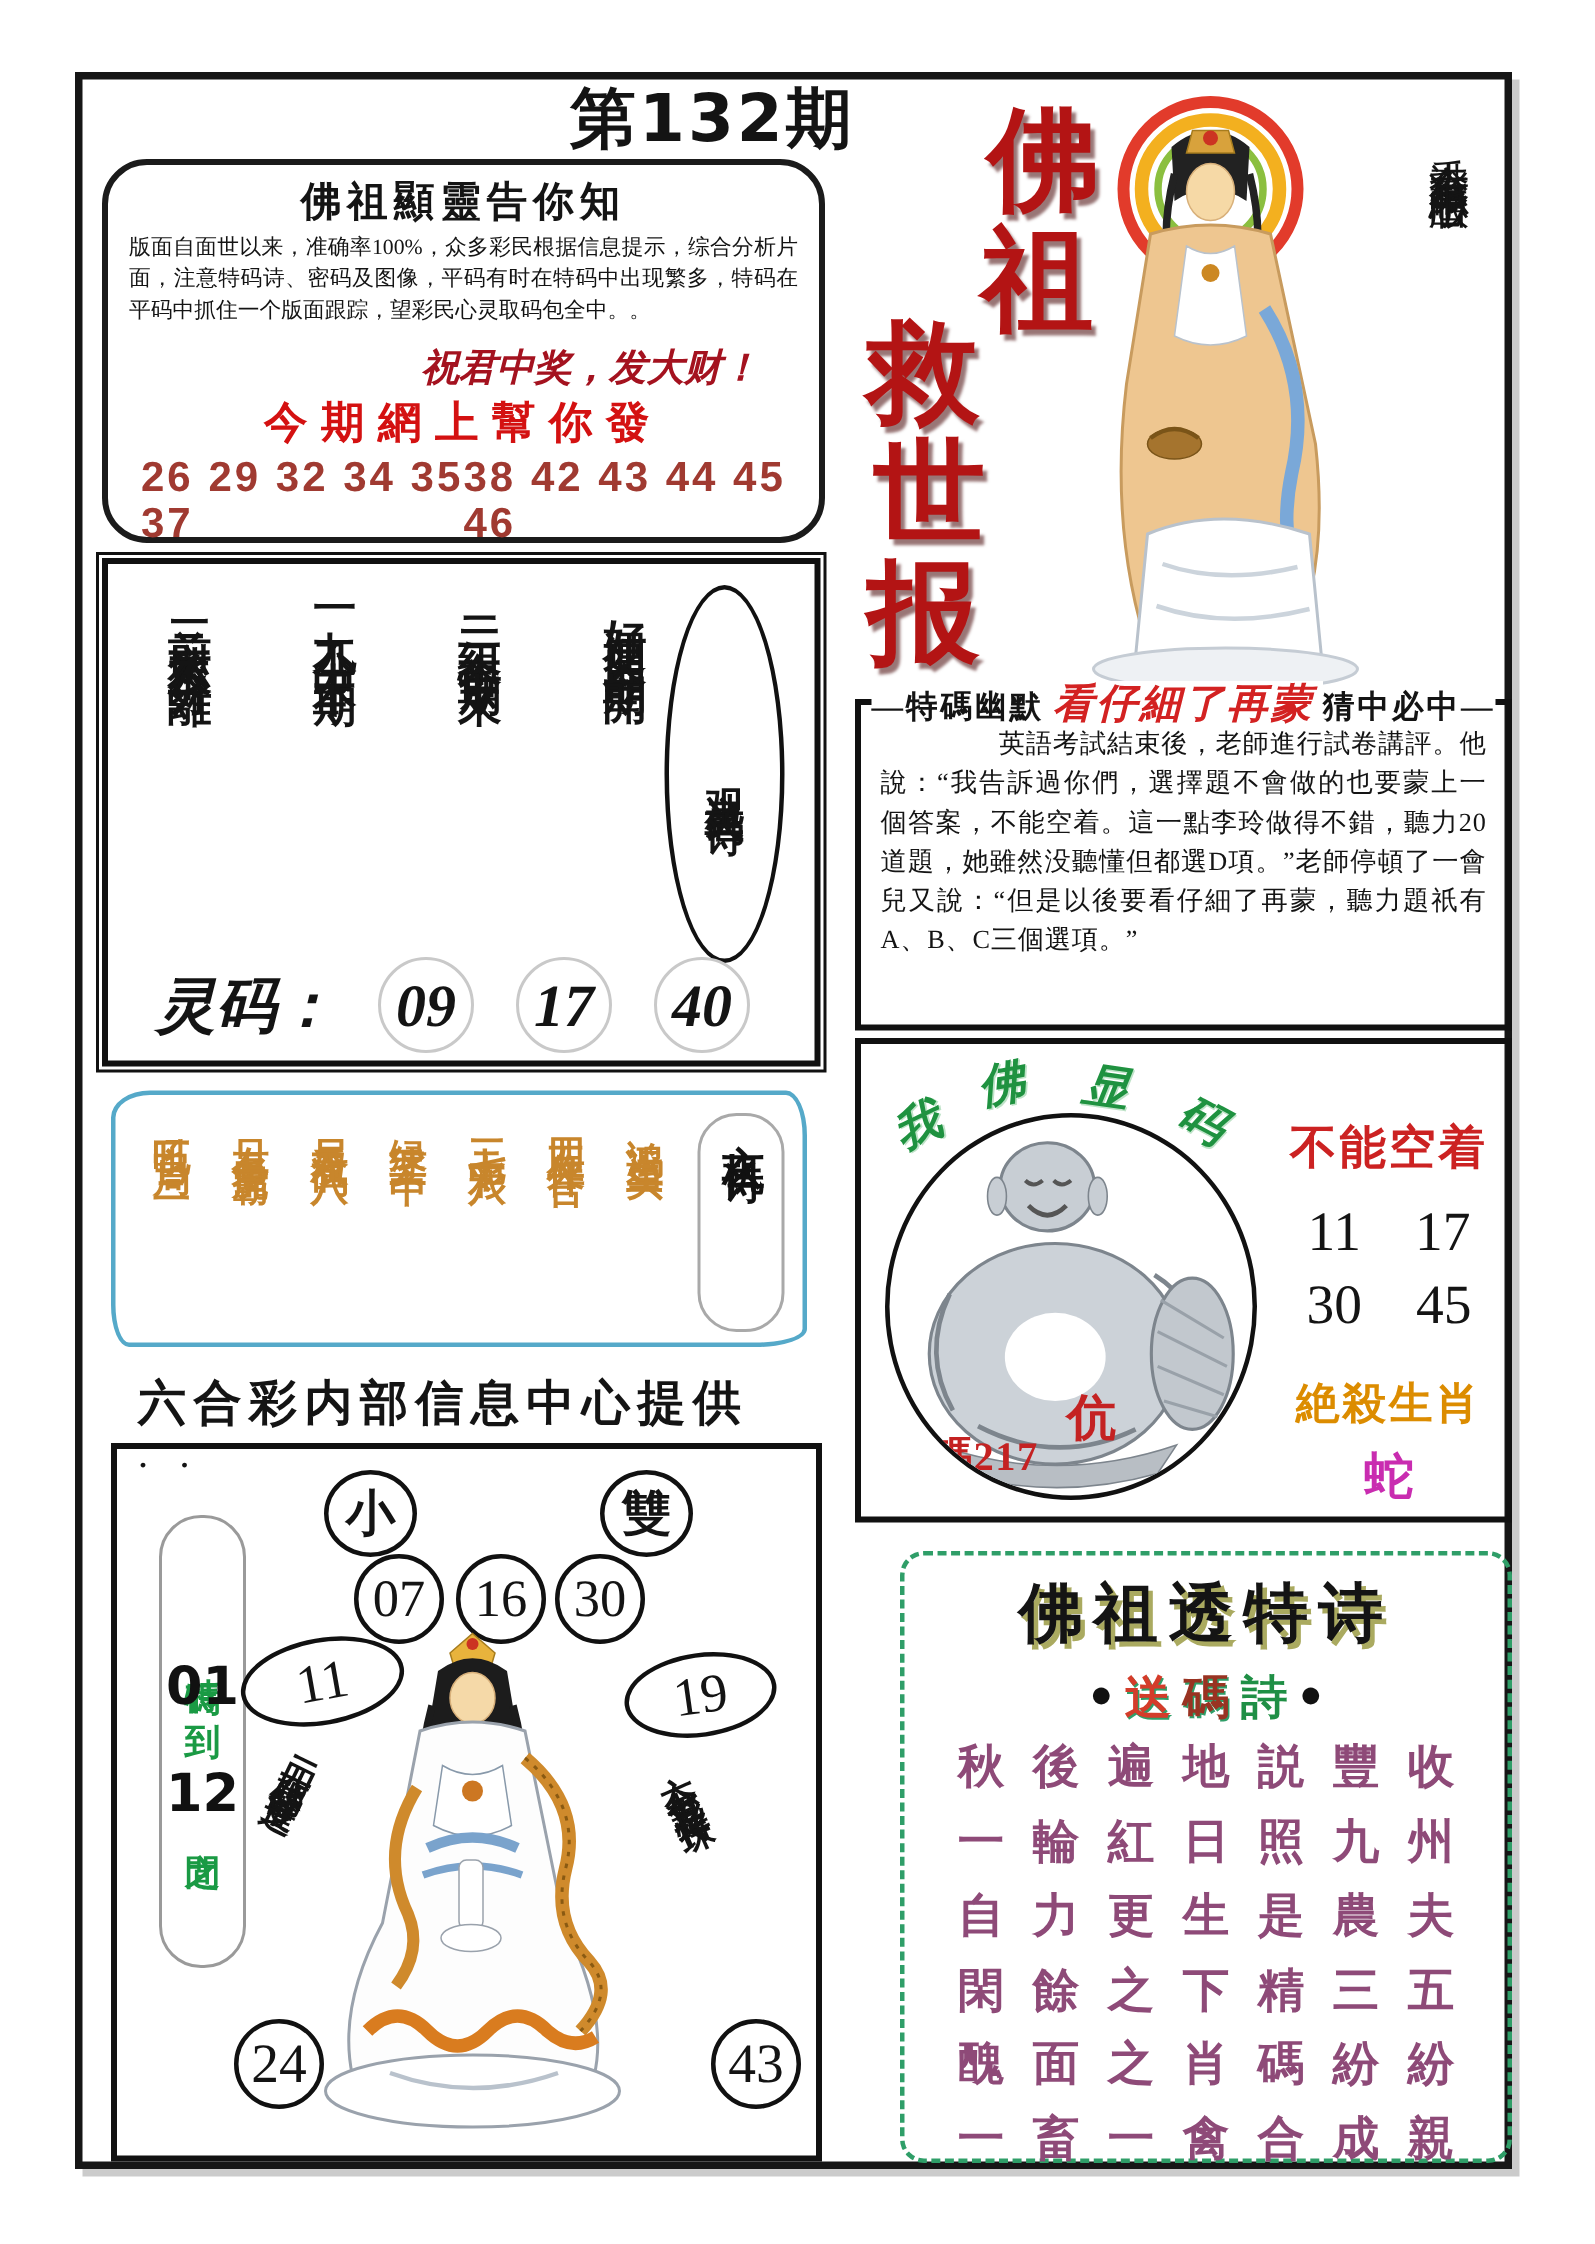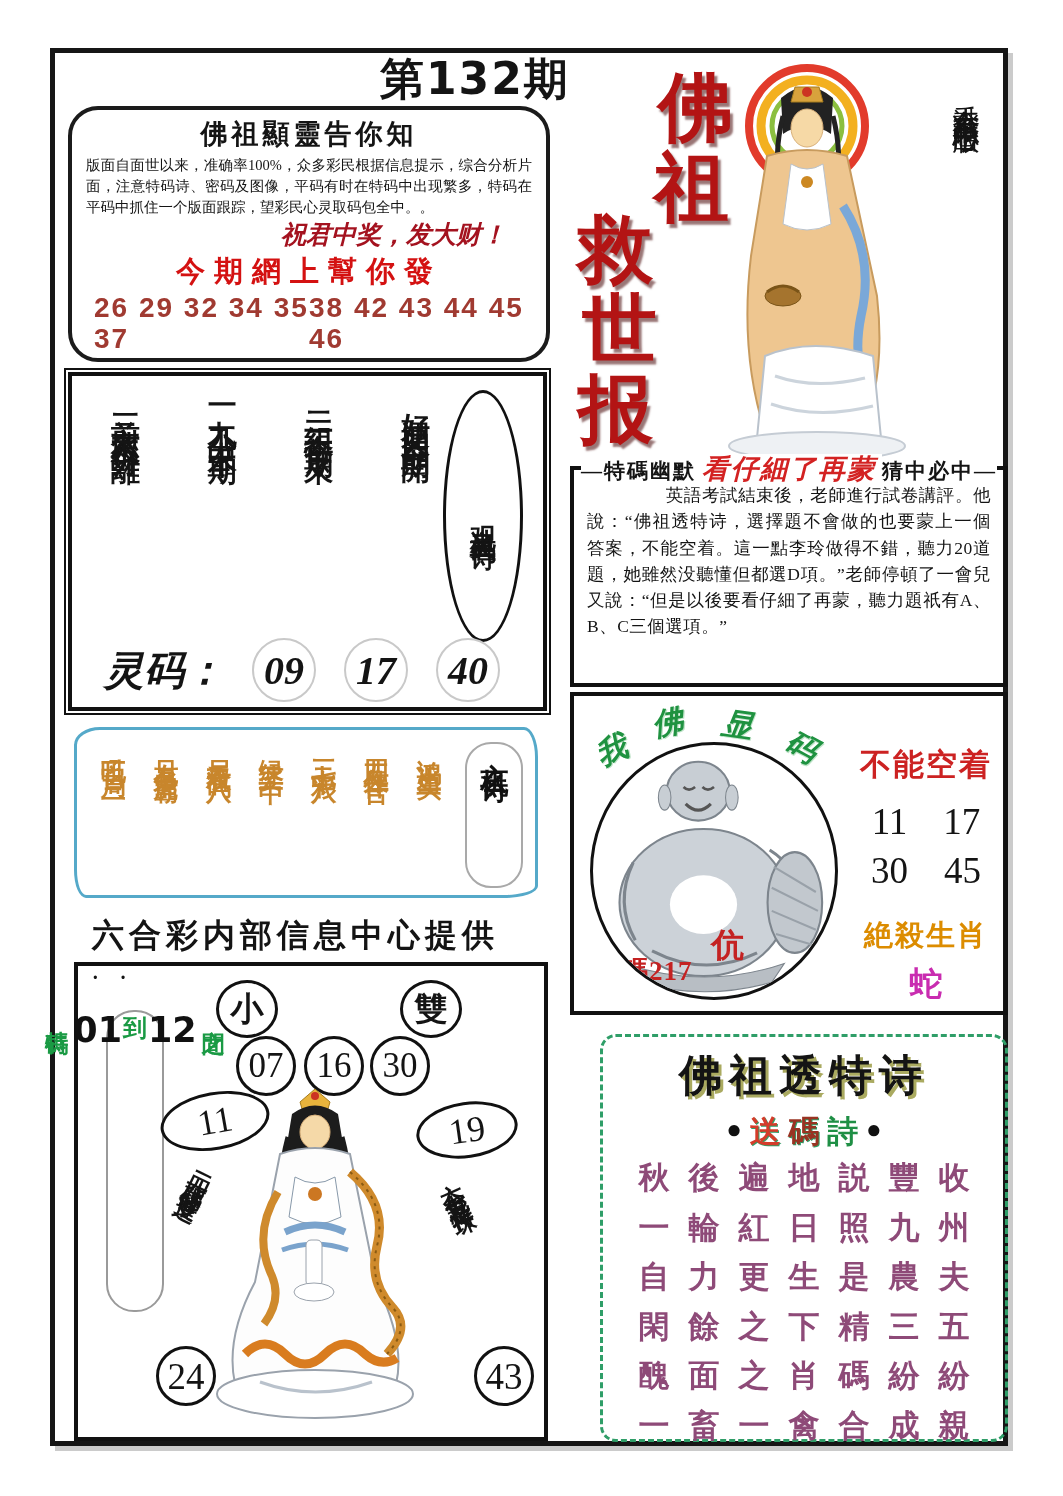--- a/index.html
+++ b/index.html
@@ -15,21 +15,21 @@
 
   .issue-title { left:380px; top:50px; font-size:44px; font-weight:bold;
                  font-family:"DejaVu Sans", sans-serif; letter-spacing:2px; }
 
   
   .notice { left:68px; top:106px; width:482px; height:256px;
             border:4px solid #1b1b1b; border-radius:30px; padding:6px 14px 4px; }
   .notice-title { text-align:center; font-size:27px; font-weight:bold; letter-spacing:4px; }
   .notice-body { font-size:14.5px; line-height:1.45; text-align:justify; margin-top:3px; }
   .notice-wish { text-align:right; padding-right:26px; color:#a4121f; font-size:25px;
-                 font-weight:bold; font-style:italic; margin-top:0; }
+                 font-weight:bold; font-style:italic; margin-top:10px; }
   .notice-slogan { text-align:center; color:#d41111; font-size:29px; font-weight:bold;
                    letter-spacing:9px; margin-top:1px; }
   .numrow { display:flex; justify-content:space-between; padding:0 8px;
             color:#a03a31; font-size:28px; font-weight:bold; line-height:1.12;
             font-family:"Liberation Sans", sans-serif; letter-spacing:2px; }
 
   
   .lingshi { left:64px; top:368px; width:487px; height:347px; border:2px solid #111; padding:2px; }
   .lingshi-inner { width:100%; height:100%; border:4px solid #111; position:relative; }
   .vcol { writing-mode:vertical-rl; text-orientation:upright; font-weight:bold; }
@@ -56,21 +56,21 @@
   .xuanji-pill { width:58px; height:146px; border:2px solid #a9a9a9; border-radius:26px;
                  display:flex; align-items:center; justify-content:center; align-self:center; }
   .xuanji-pill .vcol { font-size:28px; letter-spacing:6px; color:#111; }
 
   .provider { left:92px; top:914px; font-size:32px; font-weight:bold; letter-spacing:5px; }
 
   
   .diagram { left:74px; top:962px; width:474px; height:479px; border:4px solid #111; }
   .dots { left:14px; top:0px; font-size:20px; font-weight:bold; letter-spacing:8px; }
   .gpill { left:28px; top:44px; width:58px; height:302px; border:2px solid #9a9a9a;
-           border-radius:28px; display:flex; flex-direction:row; align-items:flex-start;
+           border-radius:28px; display:flex; flex-direction:column; align-items:center;
            justify-content:center; gap:1px; }
   .gpill .green { color:#1a9a44; font-weight:bold; }
   .gpill .vcol { font-size:23px; letter-spacing:3px; }
   .gpill .big { font-size:35px; font-weight:bold; color:#111;
                 font-family:"DejaVu Sans", sans-serif; line-height:1.05; }
   .circ { border:3px solid #111; border-radius:50%; display:flex; align-items:center;
           justify-content:center; background:#fff; }
   .c-label { width:62px; height:58px; font-size:33px; font-weight:bold; }
   .c-num { width:60px; height:60px; font-size:35px; font-family:"Liberation Serif", serif; }
   .oval-num { border:3px solid #111; border-radius:50%; display:flex; align-items:center;
@@ -254,21 +254,21 @@
   <path d="M72,236 q16,-12 32,0" stroke="#7a5418" stroke-width="3" fill="none"></path>
   <ellipse cx="122" cy="390" rx="88" ry="14" fill="#eef1f4" stroke="#c5ccd4" stroke-width="2"></ellipse>
 </svg>
 
 <div class="abs publisher">香港六合彩券信息中心出版</div>
 
 <div class="abs humor">
   <div class="humor-head">
     <span class="hh-black">—特碼幽默</span><span class="hh-red">看仔細了再蒙</span><span class="hh-black">猜中必中—</span>
   </div>
-  <p class="humor-body">英語考試結束後，老師進行試卷講評。他說：“佛祖透特诗，選擇題不會做的也要蒙上一個答案，不能空着。這一點李玲做得不錯，聽力20道題，她雖然没聽懂但都選D項。”老師停頓了一會兒又說：“但是以後要看仔細了再蒙，聽力題祇有A、B、C三個選項。”</p>
+  <p class="humor-body">英語考試結束後，老師進行試卷講評。他說：“我告訴過你們，選擇題不會做的也要蒙上一個答案，不能空着。這一點李玲做得不錯，聽力20道題，她雖然没聽懂但都選D項。”老師停頓了一會兒又說：“但是以後要看仔細了再蒙，聽力題祇有A、B、C三個選項。”</p>
 </div>
 
 <div class="abs buddha">
   <span class="bud-green" style="left:22px; top:34px; transform:rotate(-26deg);">我</span>
   <span class="bud-green" style="left:78px; top:6px; transform:rotate(-10deg);">佛</span>
   <span class="bud-green" style="left:148px; top:8px; transform:rotate(8deg);">显</span>
   <span class="bud-green" style="left:212px; top:30px; transform:rotate(28deg);">码</span>
 
   <div class="bud-oval">
     <svg width="242" height="252" viewBox="0 0 230 240">

